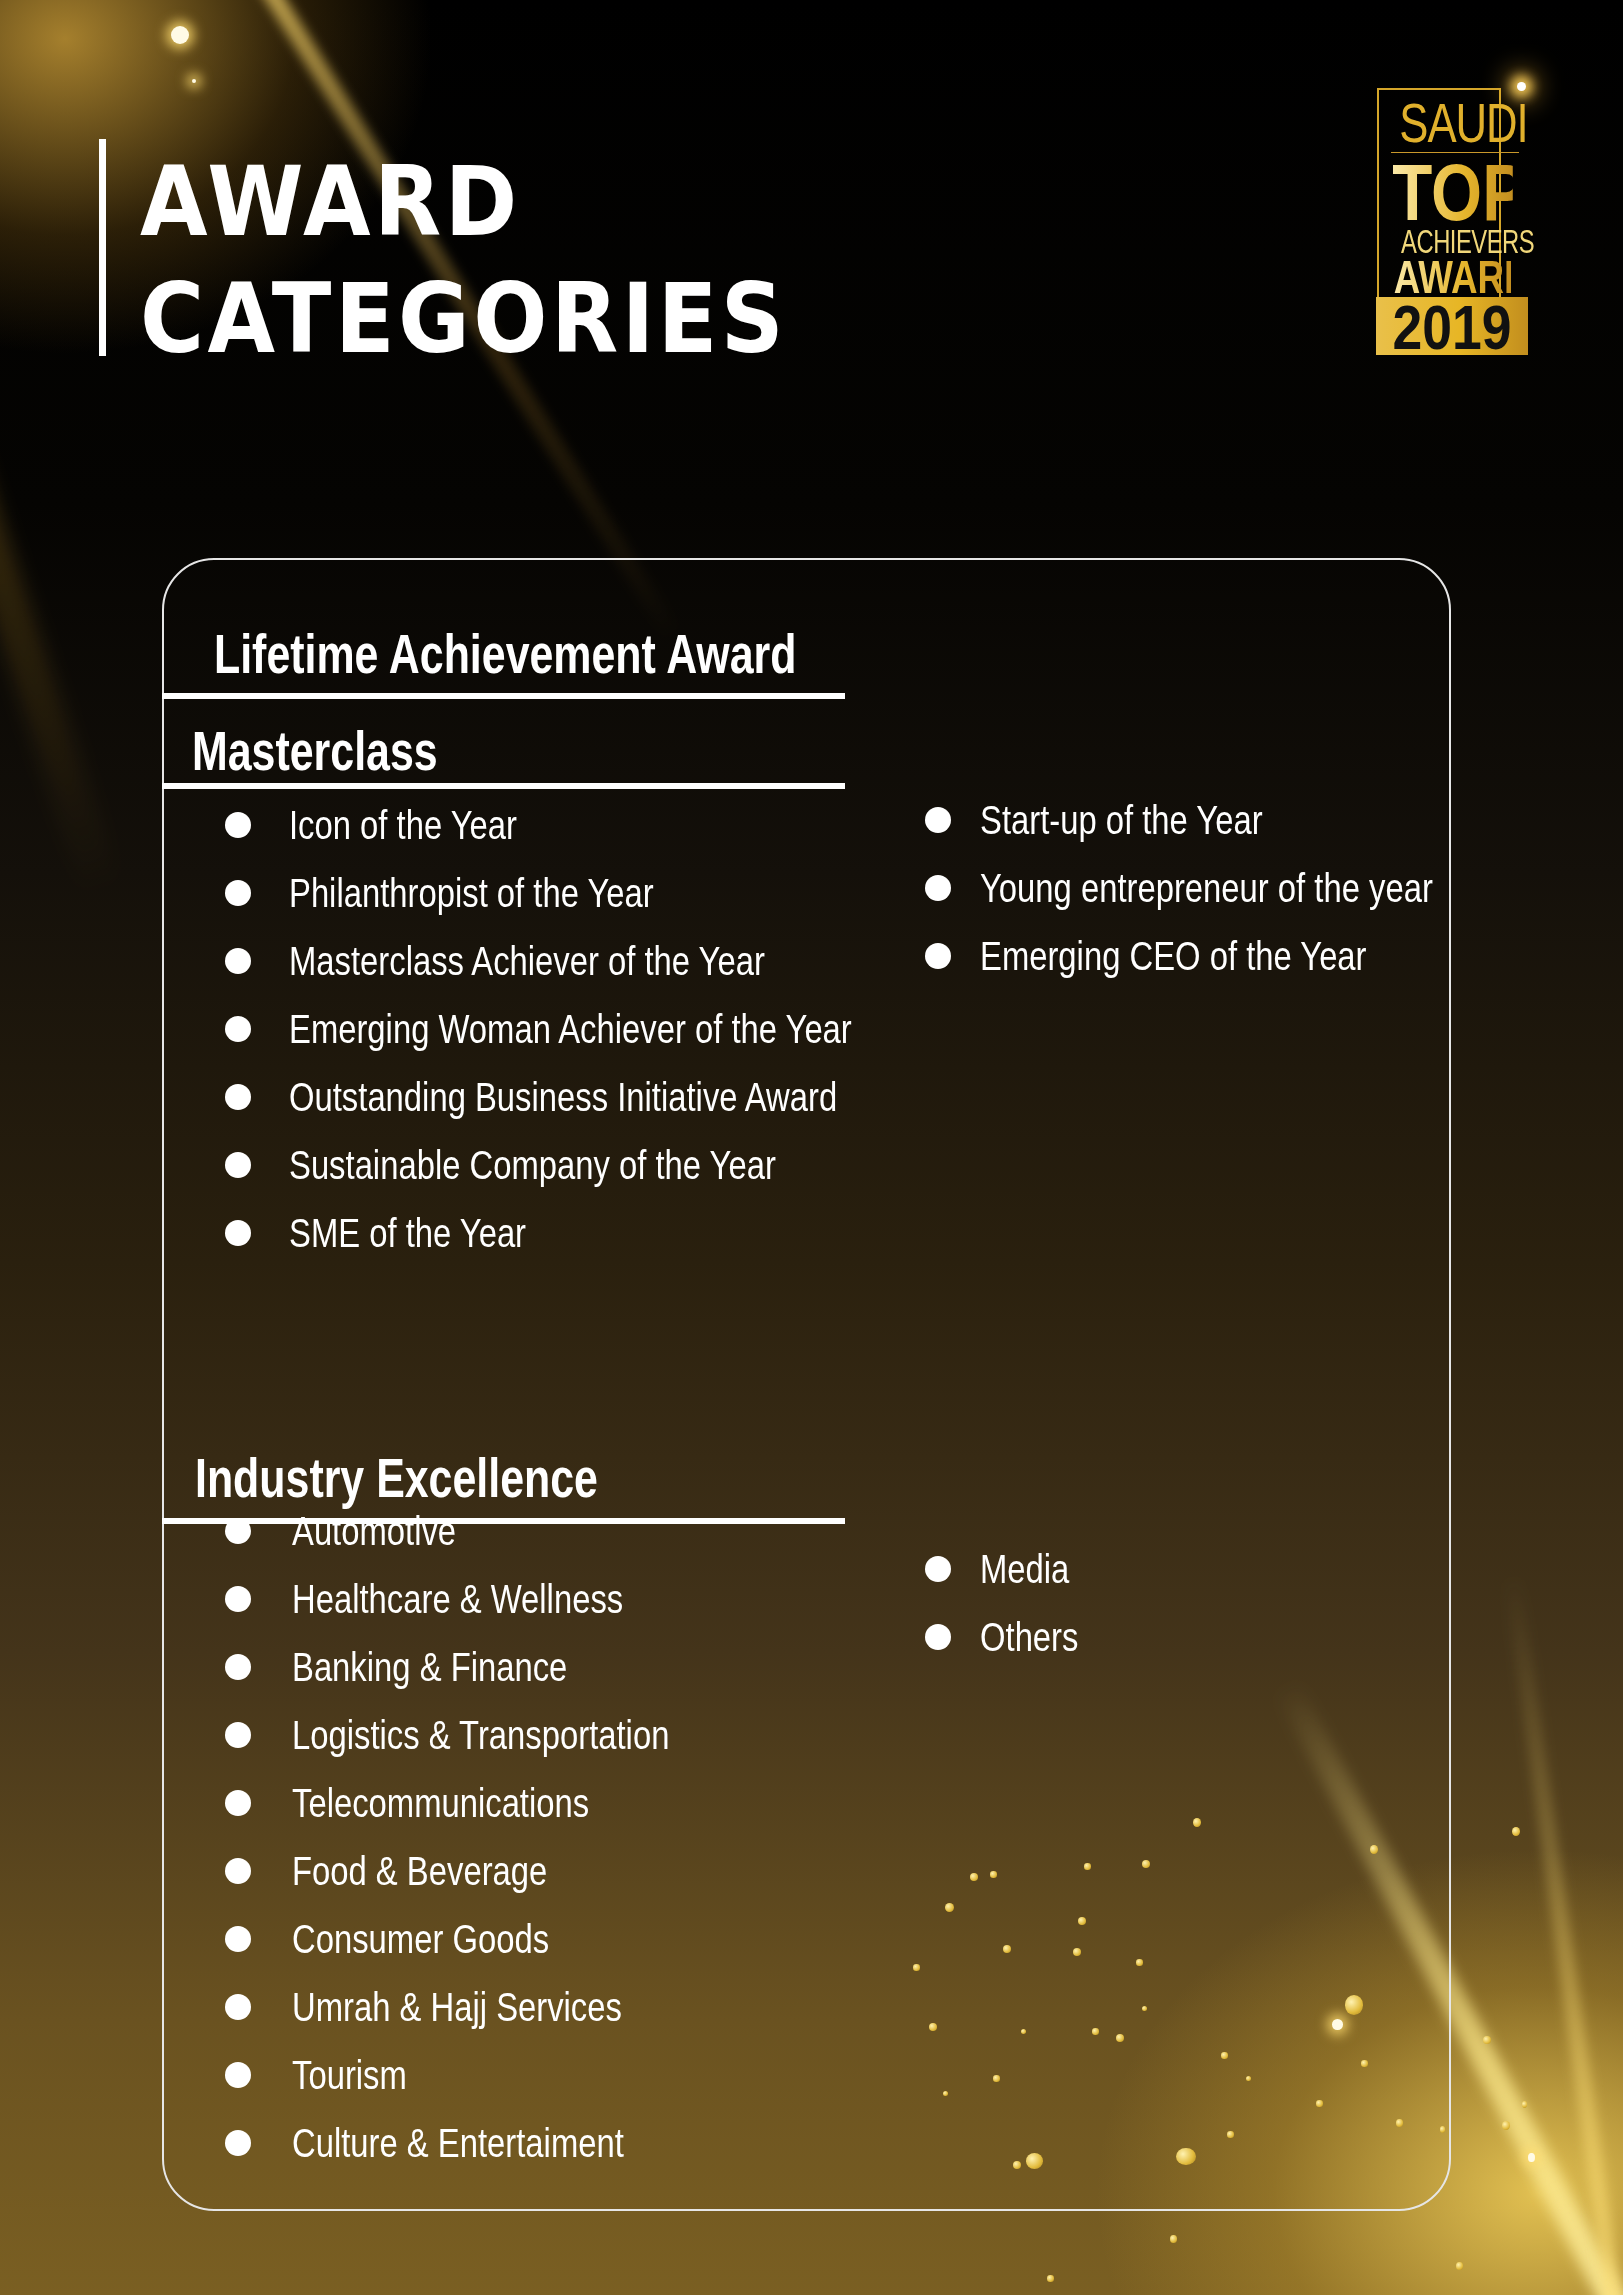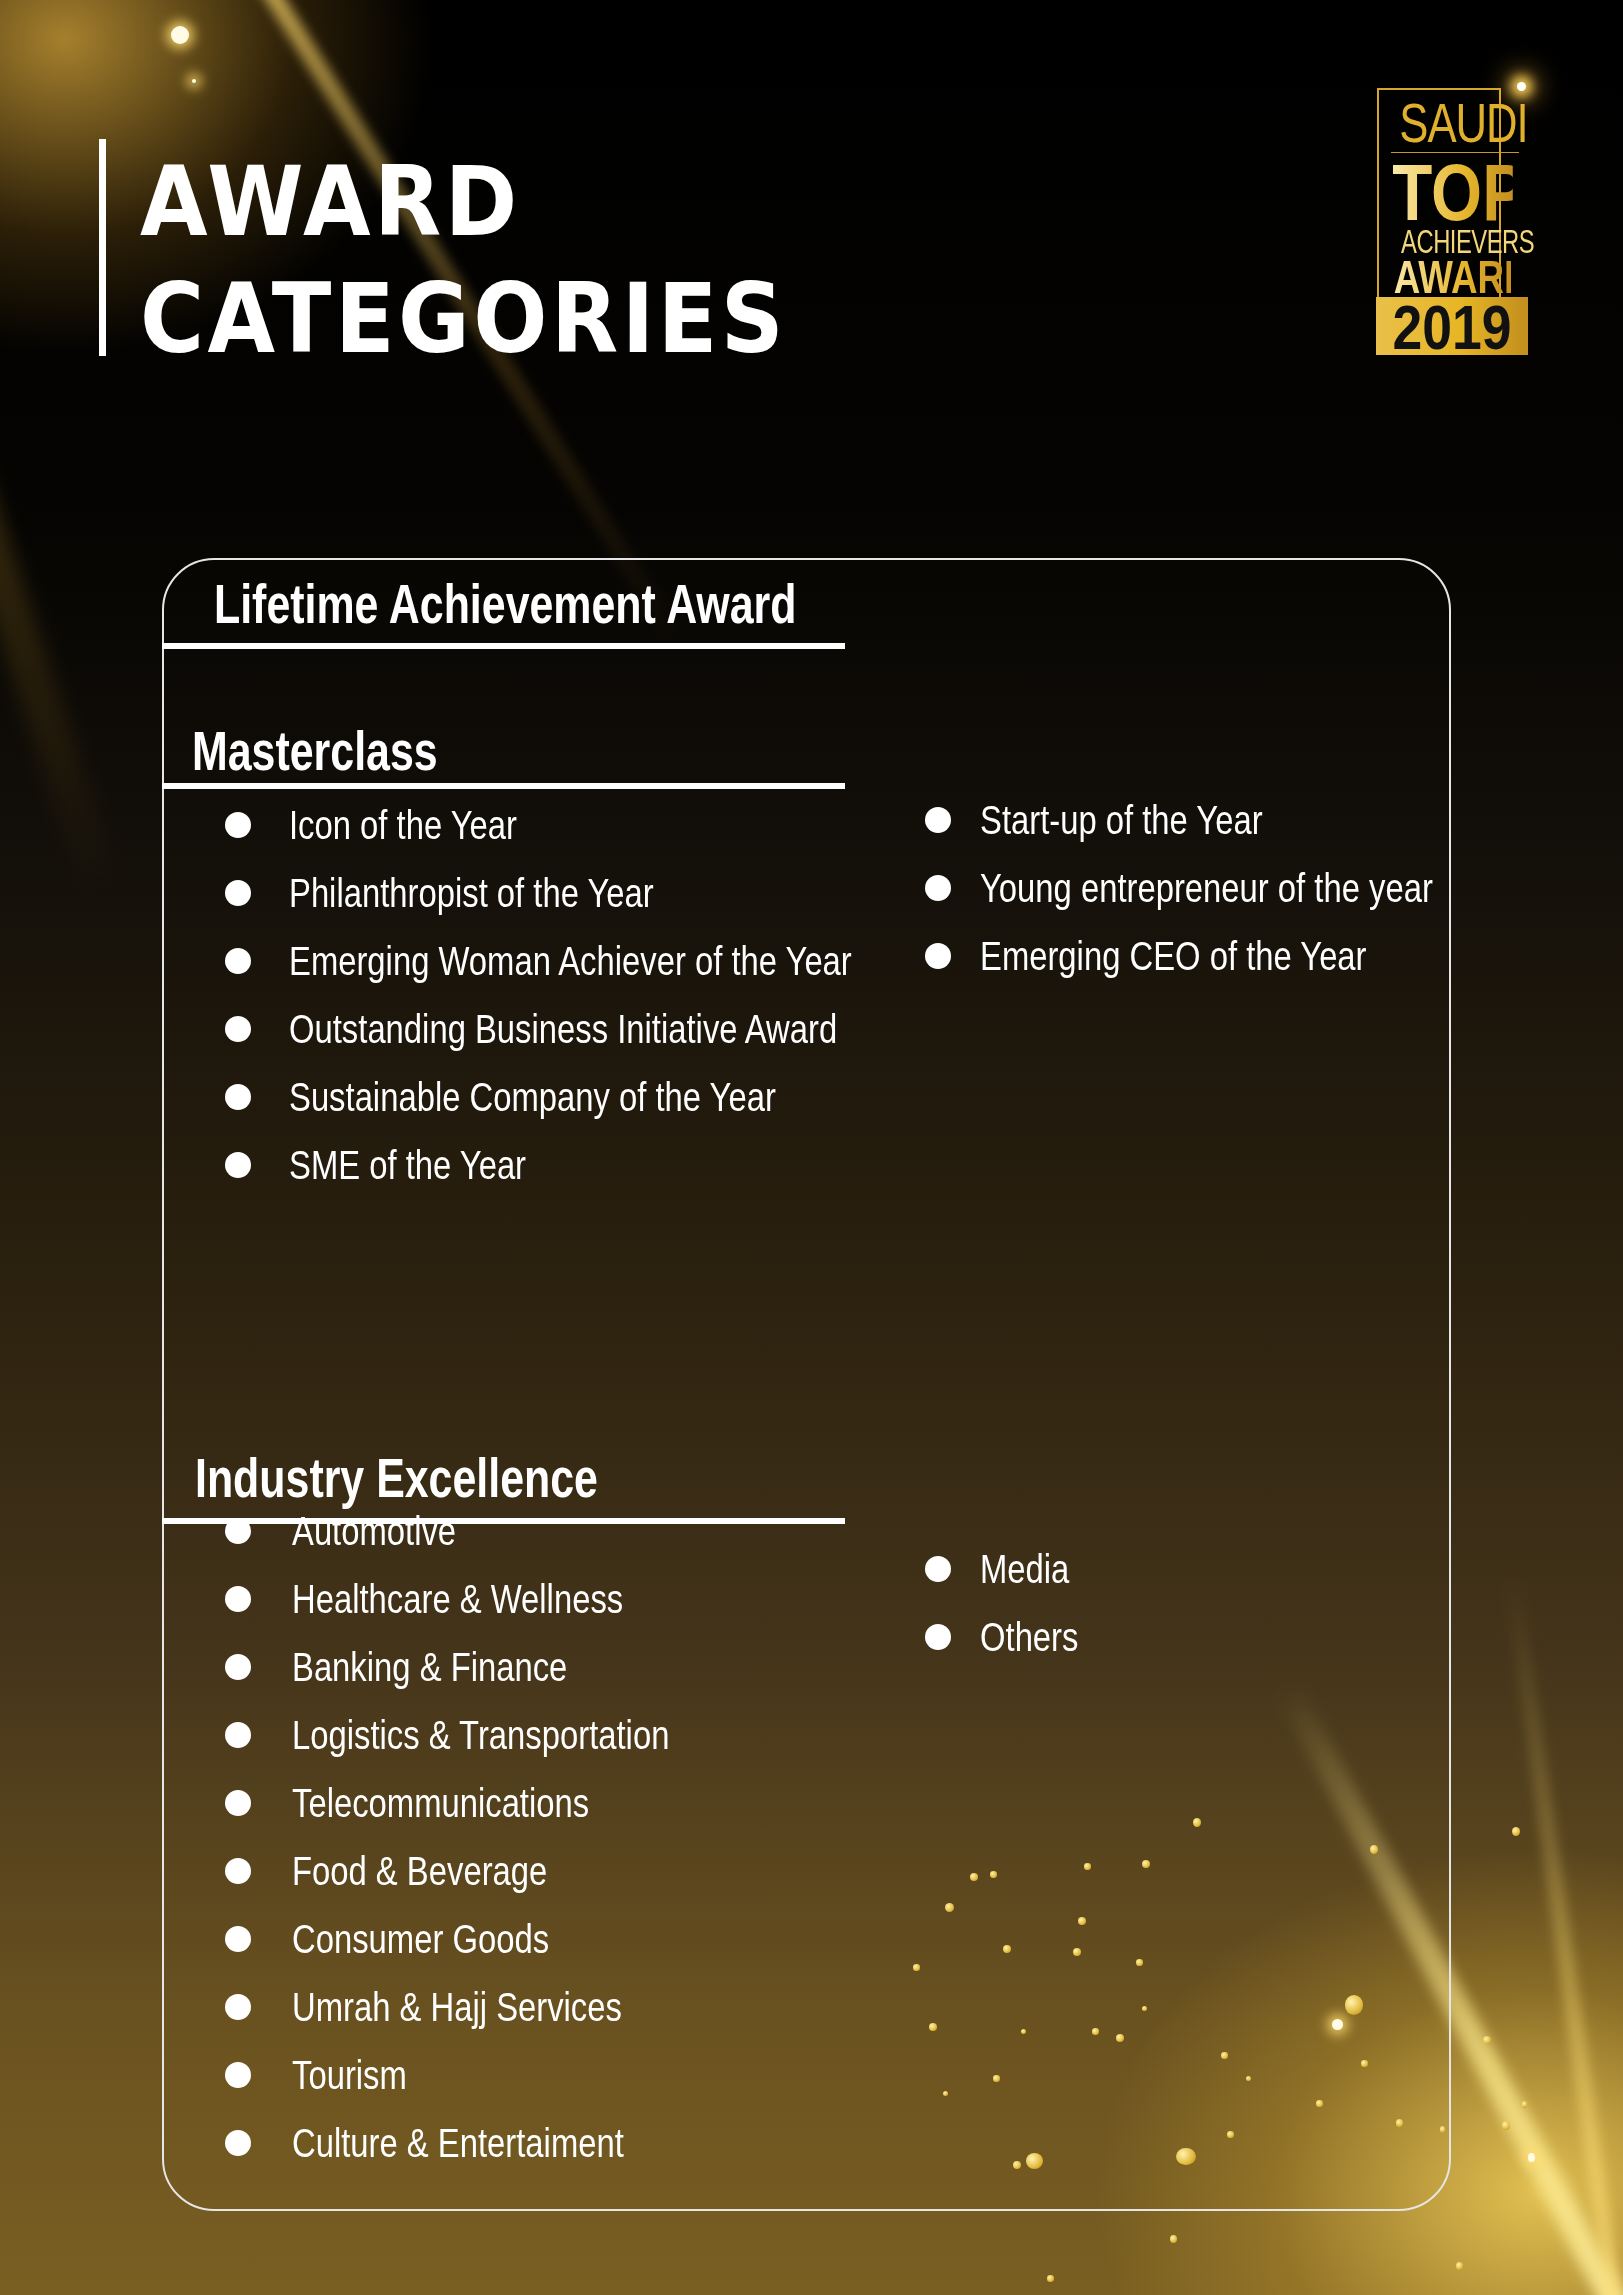--- a/index.html
+++ b/index.html
@@ -48,21 +48,21 @@
   .spark { position:absolute; left:1517px; top:82px; width:9.2px; height:9.2px; border-radius:50%; background:#fff;
     box-shadow:0 0 10.5px 6.5px rgba(255,210,90,0.9), 0 0 26px 11.8px rgba(255,190,60,0.45); }
 
   .panel { position:absolute; left:162px; top:558px; width:1289px; height:1653px; border:2px solid #e6e6e6; border-radius:52px; }
 
   .heading { position:absolute; left:162px; width:683px; font-weight:bold; color:#fff; }
   .heading .txt { position:absolute; white-space:nowrap; transform:scaleX(0.78); transform-origin:left bottom; }
   .heading .line { position:absolute; left:0; width:683px; height:5.9px; background:#ffffff; }
 
   .h-lifetime .txt { left:52px; top:0; font-size:55px; line-height:65px; }
-  .h-lifetime { top:572px; height:79px;padding-left:27px; }
+  .h-lifetime { top:622px; height:79px;padding-left:27px; }
   .h-lifetime .line { top:71px; }
 
   .h-master { top:719px; height:72px; }
   .h-master .txt { left:30px; top:0; font-size:55px; line-height:65px; }
   .h-master .line { top:64px; }
 
   .h-industry { top:1414px; height:79px;margin-top:32px; }
   .h-industry .txt { left:33px; top:0; font-size:55px; line-height:65px; }
   .h-industry .line { top:72px; }
 
@@ -163,20 +163,24 @@
   <li>
       <span class="bullet"></span>
       <span class="label">Icon of the Year</span>
     </li>
   <li>
       <span class="bullet"></span>
       <span class="label">Philanthropist of the Year</span>
     </li>
   <li>
       <span class="bullet"></span>
+      <span class="label">Masterclass Achiever of the Year</span>
+    </li>
+  <li>
+      <span class="bullet"></span>
       <span class="label">Emerging Woman Achiever of the Year</span>
     </li>
   <li>
       <span class="bullet"></span>
       <span class="label">Outstanding Business Initiative Award</span>
     </li>
   <li>
       <span class="bullet"></span>
       <span class="label">Sustainable Company of the Year</span>
     </li>

